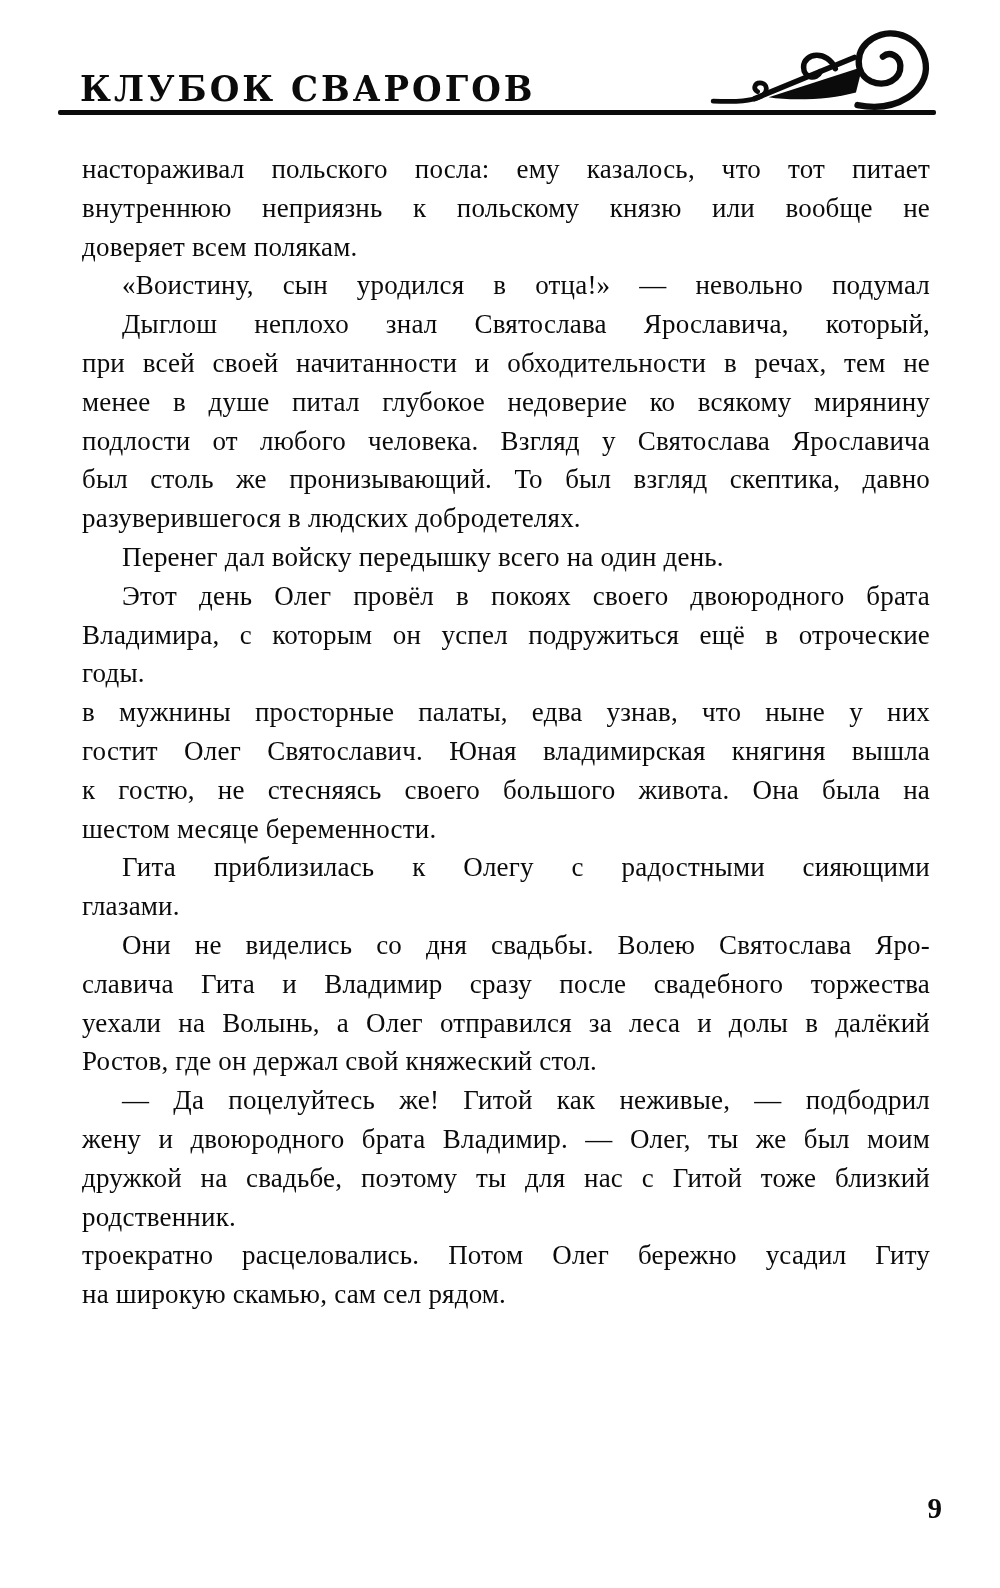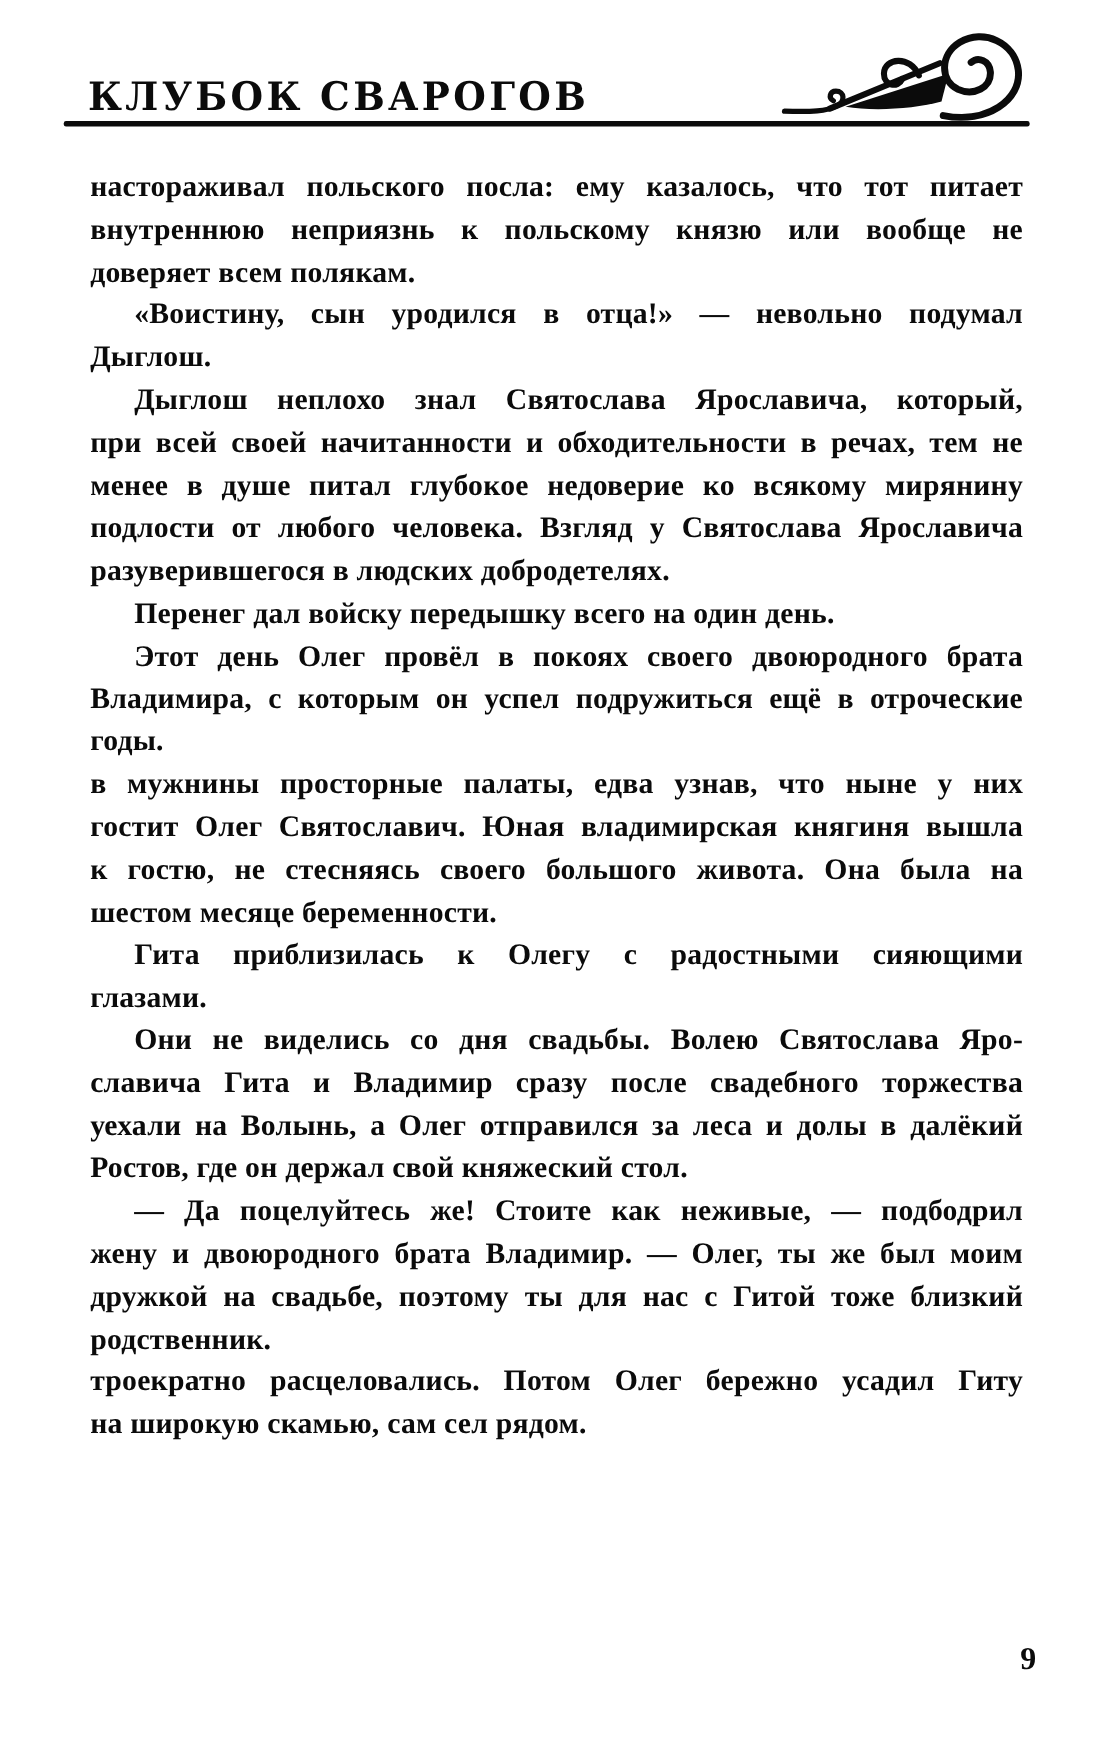--- a/index.html
+++ b/index.html
@@ -45,21 +45,21 @@
     height: 98px;
   }
   .text-block {
     position: absolute;
     left: 82px;
     top: 150px;
     width: 848px;
   }
   .line {
     font-size: 27px;
-    font-weight: 700;
+    font-weight: 400;
     line-height: 38.8px;
     height: 38.8px;
     text-align: justify;
     text-align-last: justify;
     white-space: nowrap;
     letter-spacing: 0.2px;
     color: #0b0b0b;
   }
   .line.last {
     text-align-last: left;
@@ -98,41 +98,41 @@
     </g>
   </svg>
 
   <div class="head-rule"></div>
 
   <div class="text-block">
       <div class="line">настораживал польского посла: ему казалось, что тот питает</div>
       <div class="line">внутреннюю неприязнь к польскому князю или вообще не</div>
       <div class="line last">доверяет всем полякам.</div>
       <div class="line indent">«Воистину, сын уродился в отца!» — невольно подумал</div>
-      <div class="line last">Дыглош.</div>
       <div class="line indent">Дыглош неплохо знал Святослава Ярославича, который,</div>
       <div class="line">при всей своей начитанности и обходительности в речах, тем не</div>
       <div class="line">менее в душе питал глубокое недоверие ко всякому мирянину</div>
       <div class="line">подлости от любого человека. Взгляд у Святослава Ярославича</div>
+      <div class="line">был столь же пронизывающий. То был взгляд скептика, давно</div>
       <div class="line last">разуверившегося в людских добродетелях.</div>
       <div class="line last indent">Перенег дал войску передышку всего на один день.</div>
       <div class="line indent">Этот день Олег провёл в покоях своего двоюродного брата</div>
       <div class="line">Владимира, с которым он успел подружиться ещё в отроческие</div>
       <div class="line last">годы.</div>
       <div class="line">в мужнины просторные палаты, едва узнав, что ныне у них</div>
       <div class="line">гостит Олег Святославич. Юная владимирская княгиня вышла</div>
       <div class="line">к гостю, не стесняясь своего большого живота. Она была на</div>
       <div class="line last">шестом месяце беременности.</div>
       <div class="line indent">Гита приблизилась к Олегу с радостными сияющими</div>
       <div class="line last">глазами.</div>
       <div class="line indent">Они не виделись со дня свадьбы. Волею Святослава Яро-</div>
       <div class="line">славича Гита и Владимир сразу после свадебного торжества</div>
       <div class="line">уехали на Волынь, а Олег отправился за леса и долы в далёкий</div>
       <div class="line last">Ростов, где он держал свой княжеский стол.</div>
-      <div class="line indent">— Да поцелуйтесь же! Стоите как неживые, — подбодрил</div>
+      <div class="line indent">— Да поцелуйтесь же! Гитой как неживые, — подбодрил</div>
       <div class="line">жену и двоюродного брата Владимир. — Олег, ты же был моим</div>
       <div class="line">дружкой на свадьбе, поэтому ты для нас с Гитой тоже близкий</div>
       <div class="line last">родственник.</div>
       <div class="line">троекратно расцеловались. Потом Олег бережно усадил Гиту</div>
       <div class="line last">на широкую скамью, сам сел рядом.</div>
     </div>
 
   <div class="page-number">9</div>
 
 </div>

